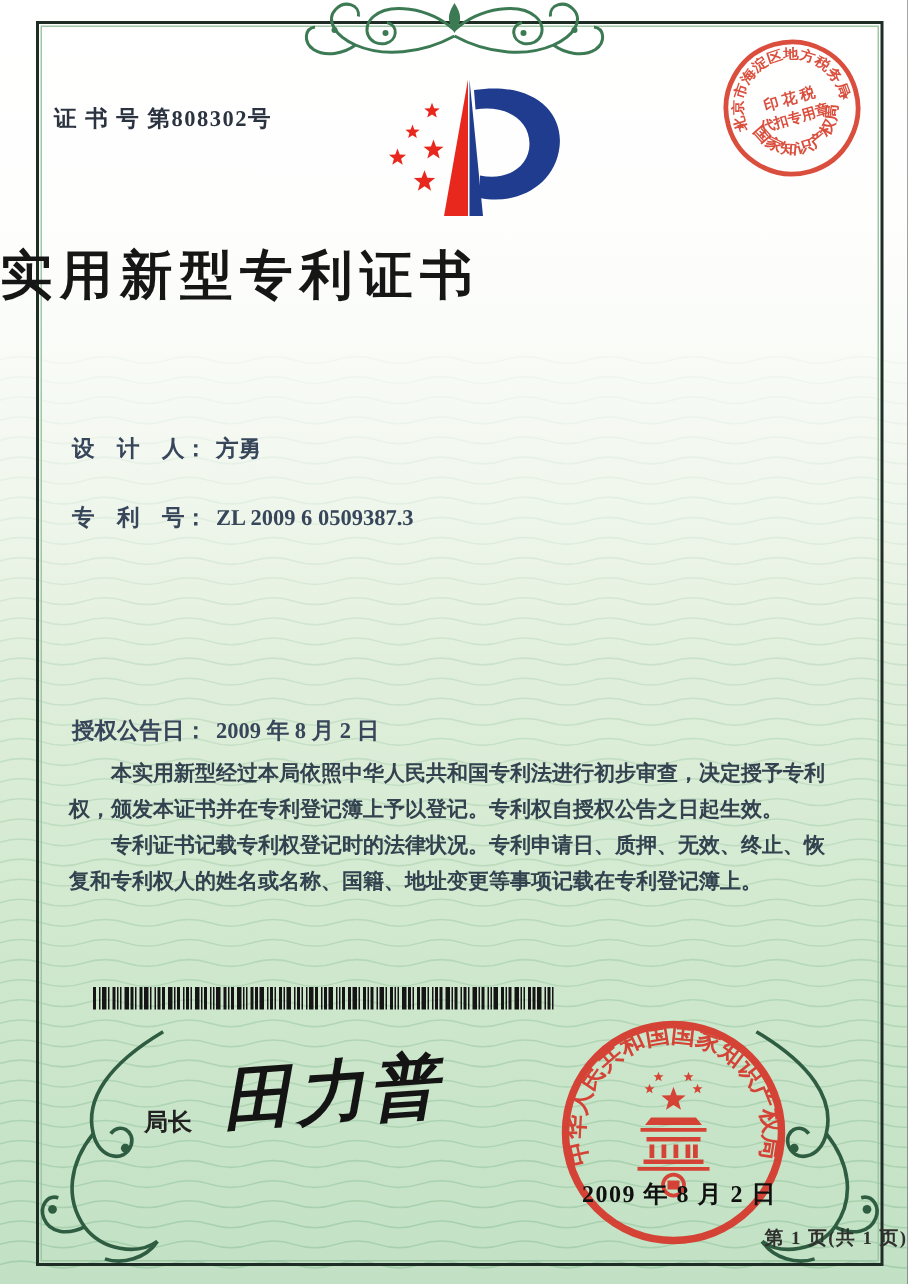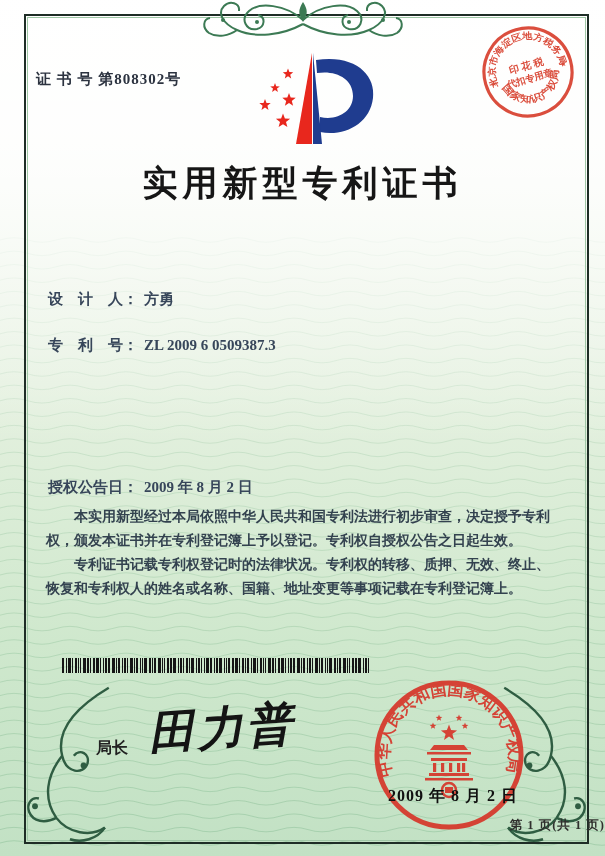--- a/index.html
+++ b/index.html
@@ -14,21 +14,21 @@
   .frame{position:absolute;left:24px;top:14px;right:16px;bottom:12px;border:2px solid #1e2d26;z-index:2;}
   .frame::after{content:"";position:absolute;left:1px;top:1px;right:1px;bottom:1px;border:1px solid #9fc7a6;}
   .orn{position:absolute;z-index:3;}
   .orn-top{left:193px;top:-3px;width:220px;height:46px;}
   .orn-bl{left:18px;top:682px;width:100px;height:165px;}
   .orn-br{right:10px;top:682px;width:100px;height:165px;transform:scaleX(-1);}
   .content{position:absolute;left:0;top:0;right:0;bottom:0;z-index:4;}
   .cert-no{position:absolute;left:36px;top:70px;font-size:15px;letter-spacing:1px;color:#2c3340;font-weight:600;}
   .logo{position:absolute;left:232px;top:44px;width:160px;height:110px;}
   .tax-stamp{position:absolute;left:478px;top:22px;width:100px;height:100px;transform:rotate(-16deg);opacity:.92;}
-  .title{position:absolute;left:0;right:0;top:160px;text-align:center;font-size:35px;font-weight:700;
+  .title{position:absolute;left:0;right:0;top:160px;text-align:left;font-size:35px;font-weight:700;
     letter-spacing:5px;color:#161616;margin:0;}
   .field{position:absolute;left:48px;font-size:15px;font-weight:700;color:#37465a;white-space:pre;}
   .field .val{padding-left:6px;}
   .f0{top:240px}.f1{top:290px}.f2{top:336px}.f3{top:386px}.f4{top:428px}.f5{top:478px}
   .body-text{position:absolute;left:46px;top:505px;width:516px;font-size:14px;line-height:1.72;color:#33424f;}
   .body-text p{margin:0;text-indent:2em;font-weight:600;}
   .barcode{position:absolute;left:62px;top:658px;}
   .signer{position:absolute;left:96px;top:738px;font-size:16px;font-weight:700;color:#222;}
   .signature{position:absolute;left:148px;top:698px;font-size:46px;font-style:italic;font-weight:700;
     color:#141414;transform:rotate(-4deg);letter-spacing:3px;}
@@ -165,21 +165,21 @@
     </svg>
 
     <h1 class="title">实用新型专利证书</h1>
 
     <div class="field f1"><span>设　计　人：</span><span class="val">方勇</span></div>
     <div class="field f2"><span>专　利　号：</span><span class="val">ZL 2009 6 0509387.3</span></div>
     <div class="field f5"><span>授权公告日：</span><span class="val">2009 年 8 月 2 日</span></div>
 
     <div class="body-text">
       <p>本实用新型经过本局依照中华人民共和国专利法进行初步审查，决定授予专利权，颁发本证书并在专利登记簿上予以登记。专利权自授权公告之日起生效。</p>
-      <p>专利证书记载专利权登记时的法律状况。专利权的转移、质押、无效、终止、恢复和专利权人的姓名或名称、国籍、地址变更等事项记载在专利登记簿上。</p>
+      <p>专利证书记载专利权登记时的法律状况。专利申请日、质押、无效、终止、恢复和专利权人的姓名或名称、国籍、地址变更等事项记载在专利登记簿上。</p>
     </div>
 
     <svg class="barcode" id="barcode-svg" width="312" height="16">
         <rect x="0" y="0" width="2" height="15" fill="#151515"></rect>
         <rect x="4" y="0" width="1" height="15" fill="#151515"></rect>
         <rect x="6" y="0" width="3" height="15" fill="#151515"></rect>
         <rect x="10" y="0" width="1" height="15" fill="#151515"></rect>
         <rect x="13" y="0" width="2" height="15" fill="#151515"></rect>
         <rect x="16" y="0" width="1" height="15" fill="#151515"></rect>
         <rect x="18" y="0" width="1" height="15" fill="#151515"></rect>

